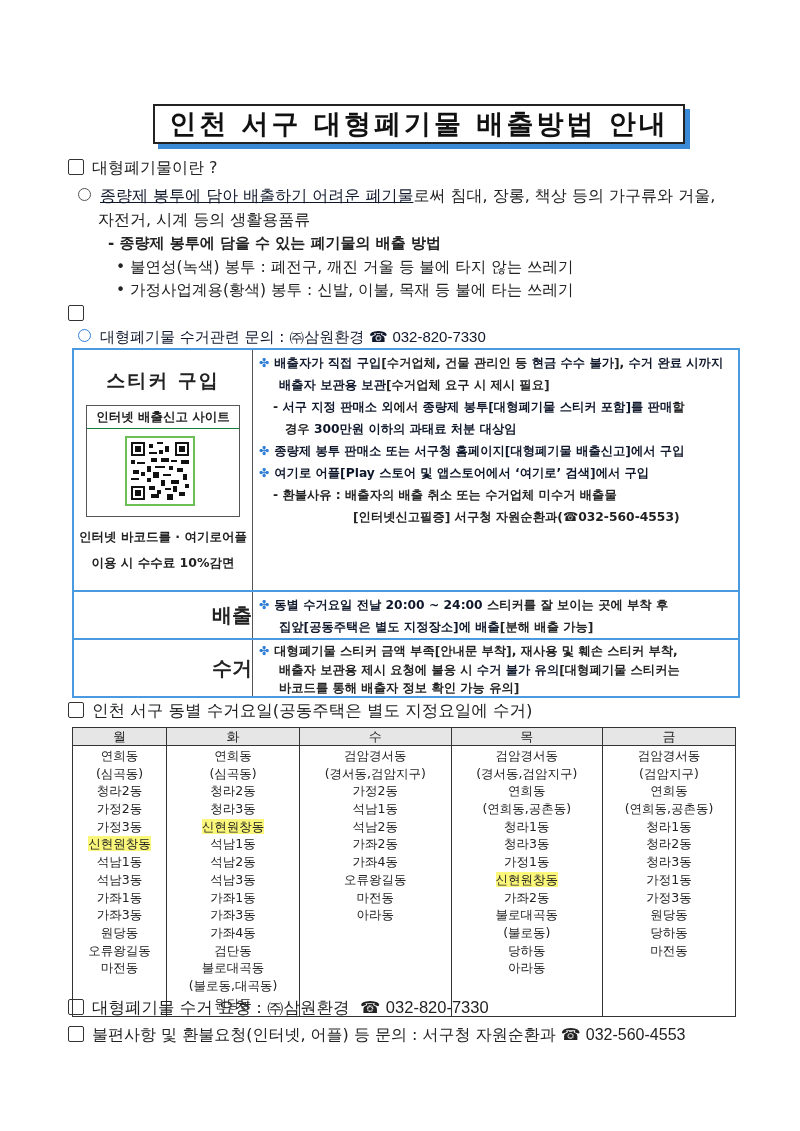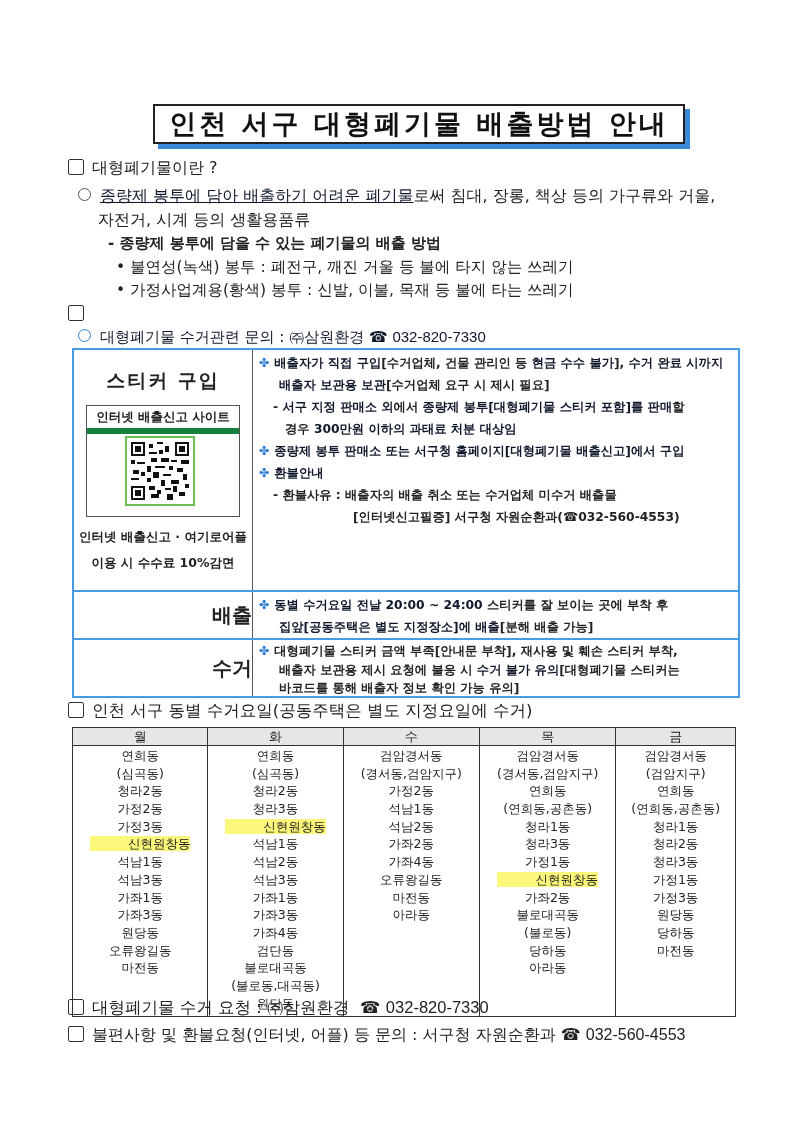--- a/index.html
+++ b/index.html
@@ -10,33 +10,33 @@
   .chk{display:inline-block;width:14px;height:14px;border:1.5px solid #333;border-radius:2px;vertical-align:-2px;margin-right:8px;}
   .circ{display:inline-block;width:11px;height:11px;border:1.5px solid #555;border-radius:50%;vertical-align:0px;margin-right:9px;}
   .blue{color:#0f172a;}
   .ul{text-decoration:underline;}
   .main-box{position:absolute;left:72px;top:348px;width:664px;height:346px;border:2px solid #4a9ae0;}
   .mb-left{position:absolute;left:0;top:0;width:178px;height:240px;border-right:1px solid #555;}
   .mb-right{position:absolute;left:179px;top:0;right:0;height:240px;font-size:12.3px;font-weight:bold;line-height:22px;padding:2px 6px;box-sizing:border-box;}
   .hr-blue{position:absolute;left:0;right:0;border-top:2px solid #4a9ae0;}
   .sticker-title{position:absolute;left:0;right:0;top:18px;text-align:center;font-size:19px;font-weight:bold;letter-spacing:2px;}
   .inner-box{position:absolute;left:12px;top:55px;width:152px;height:110px;border:1px solid #555;}
-  .inner-box .hdr{height:22px;border-bottom:6px solid #15803d;text-align:center;font-size:12.5px;font-weight:bold;line-height:22px;}
+  .inner-box .hdr{height:22px;border-bottom:1px solid #15803d;text-align:center;font-size:12.5px;font-weight:bold;line-height:22px;}
   .qr{position:absolute;left:38px;top:30px;width:70px;height:70px;border:2px solid #6cbf55;background:#fff;padding:4px;box-sizing:border-box;}
   .discount{position:absolute;left:0;right:0;top:174px;text-align:center;font-size:12.5px;font-weight:bold;line-height:26px;}
   .side-lbl{position:absolute;left:0;width:178px;text-align:right;font-size:20px;font-weight:bold;border-right:1px solid #555;}
   .side-txt{position:absolute;left:179px;right:0;font-size:12.3px;font-weight:bold;line-height:22px;padding:2px 6px;box-sizing:border-box;}
   .mark{color:#2f7fd6;margin-right:5px;}
   .ind1{padding-left:20px;}
   .ind2{padding-left:14px;}
   .sched{position:absolute;left:72px;top:727px;width:664px;border:1.5px solid #333;border-collapse:collapse;font-size:12.5px;}
   .sched th{background:#e6e6e6;font-weight:normal;height:15px;border:1px solid #333;font-size:13px;line-height:15px;}
   .sched td{vertical-align:top;text-align:center;border-left:1px solid #333;border-right:1px solid #333;padding:1px 0 4px;}
   .sched td div{line-height:17.7px;height:17.7px;}
-  .hl{background:#fbf77a;padding-left:38px;}
+  .hl{background:#fbf77a;}
   .phone{font-family:"Liberation Sans",sans-serif;}
 </style>
 </head>
 <body>
 
 <div class="title-box">
   <span>인천 서구 대형폐기물 배출방법 안내</span>
 </div>
 
 <div class="row" style="top:158px;">
@@ -107,32 +107,32 @@
             <rect x="21" y="22" width="2" height="3"></rect>
               <rect x="24" y="25" width="3" height="2"></rect>
               <rect x="10" y="26" width="4" height="2"></rect>
             <rect x="18" y="26" width="3" height="3"></rect>
               <rect x="27" y="21" width="2" height="2"></rect>
           </g>
         </svg>
       </div>
     </div>
     <div class="discount">
-      <div>인터넷 배출신고 · 여기로어플</div>
+      <div>인터넷 바코드를 · 여기로어플</div>
       <div>이용 시 수수료 10%감면</div>
     </div>
   </div>
 
   <div class="mb-right">
     <div><span class="mark">✤</span><span class="blue">배출자가 직접 구입</span><span>[수거업체, 건물 관리인 등 </span><span class="blue">현금 수수 불가</span><span>], </span><span class="blue">수거 완료 시까지</span></div>
     <div class="ind1"><span class="blue">배출자 보관용 보관</span><span>[수거업체 요구 시 제시 필요]</span></div>
     <div class="ind2"><span>- </span><span class="blue">서구 지정 판매소 외</span><span>에서 </span><span class="blue">종량제 봉투</span><span class="blue">[대형폐기물 스티커 포함]</span><span class="blue">를 판매</span><span>할</span></div>
     <div class="ind1" style="padding-left:26px"><span>경우 </span><span class="blue">300만원 이하의 과태료 처분 대상임</span></div>
     <div><span class="mark">✤</span><span class="blue">종량제 봉투 판매소 또는 서구청 홈페이지[대형폐기물 배출신고]에서 구입</span></div>
-    <div><span class="mark">✤</span><span class="blue">환불안내</span></div>
+    <div><span class="mark">✤</span><span class="blue">여기로 어플[Play 스토어 및 앱스토어에서 ‘여기로’ 검색]에서 구입</span></div>
     <div class="ind2">- 환불사유 : 배출자의 배출 취소 또는 수거업체 미수거 배출물</div>
     <div style="padding-left:94px">[인터넷신고필증] 서구청 자원순환과(☎032-560-4553)</div>
   </div>
 
   <div class="hr-blue" style="top:240px;"></div>
   <div class="side-lbl" style="top:242px;height:46px;line-height:46px;">배출</div>
   <div class="side-txt" style="top:242px;height:46px;">
     <div><span class="mark">✤</span><span class="blue">동별 수거요일 전날 20:00 ~ 24:00</span><span> 스티커를 잘 보이는 곳에 부착 후</span></div>
     <div class="ind1"><span class="blue">집앞[공동주택은 별도 지정장소]에 배출</span><span>[분해 배출 가능]</span></div>
   </div>

